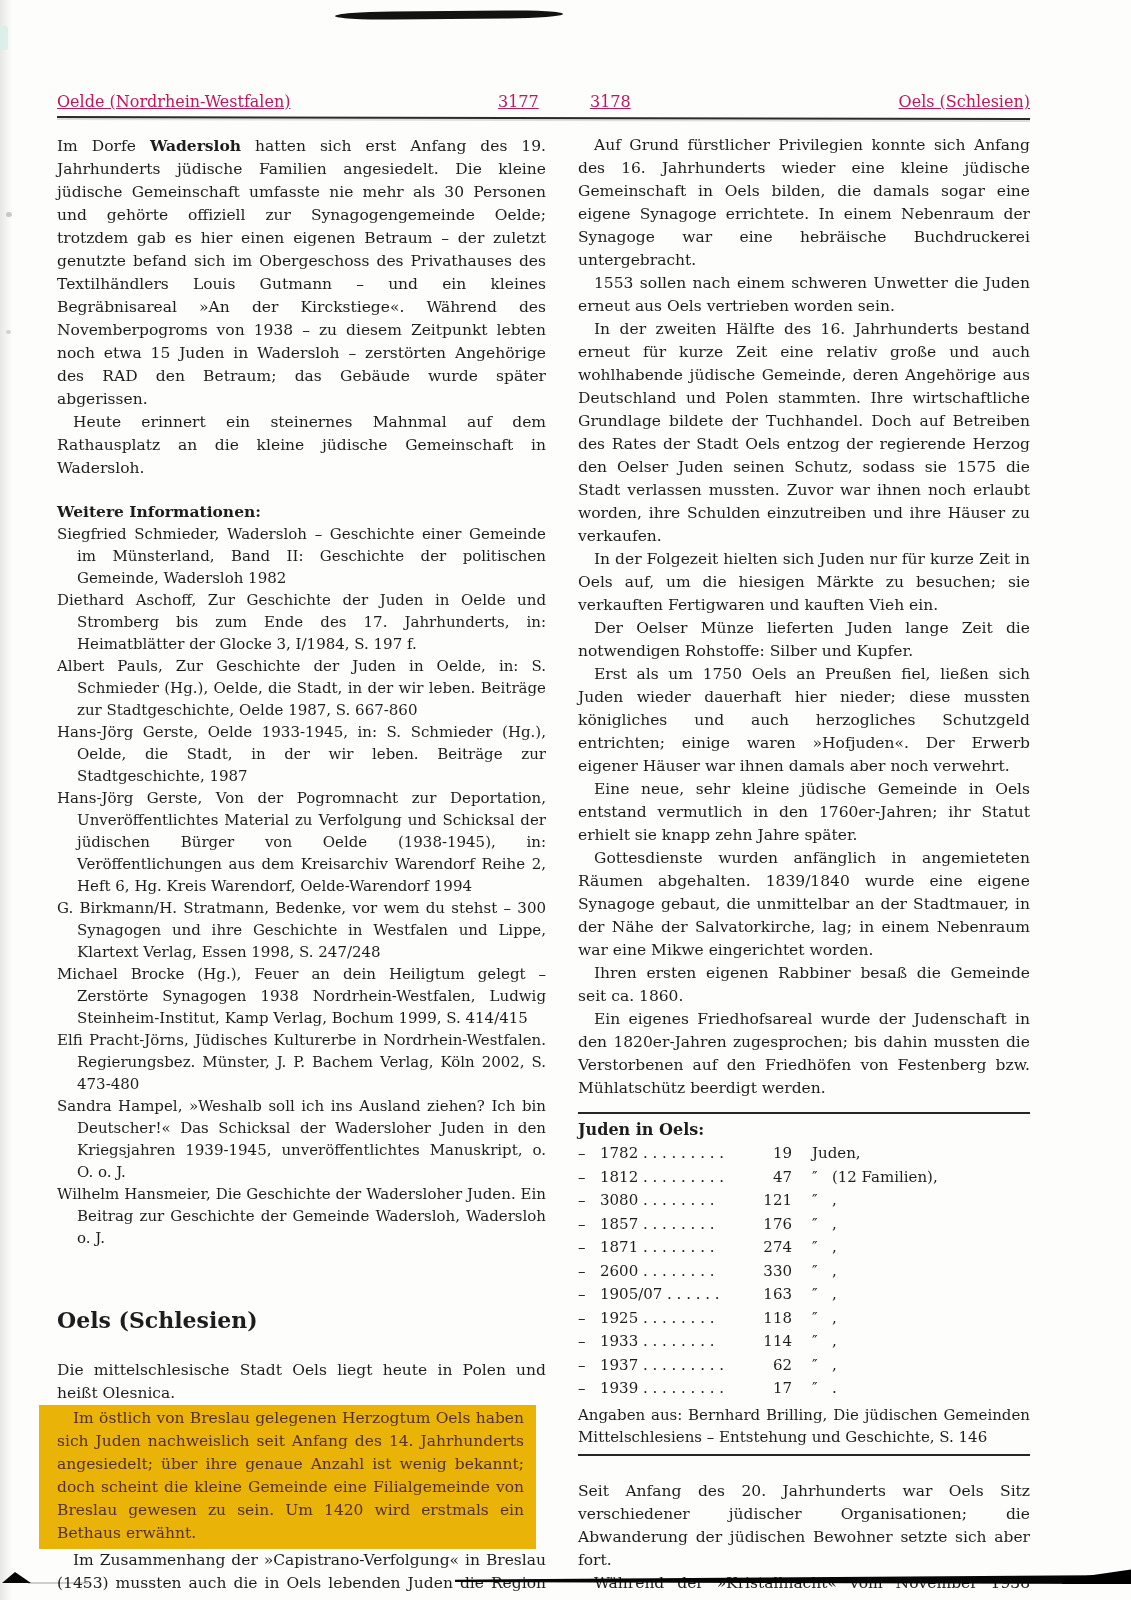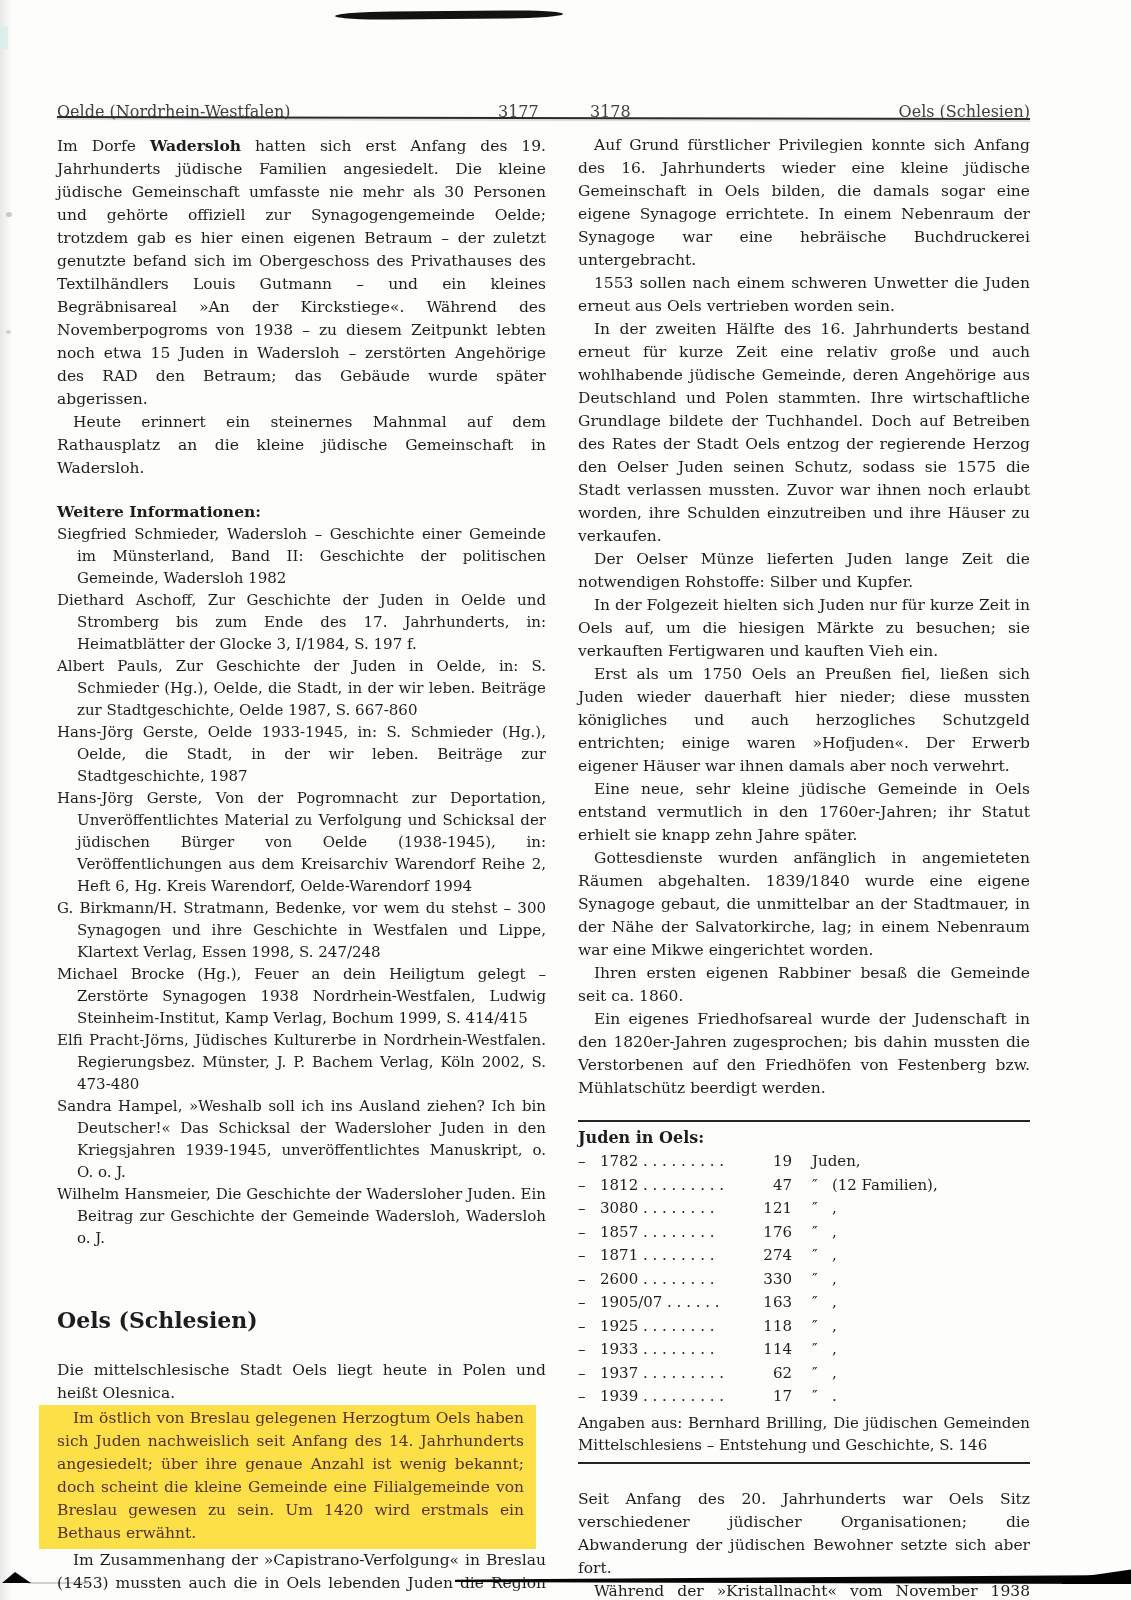--- a/index.html
+++ b/index.html
@@ -22,21 +22,21 @@
     border-radius:50% / 100%;transform:rotate(-.5deg);}
   .bottom-triangle{position:absolute;left:2px;top:1572px;width:0;height:0;
     border-left:13px solid transparent;border-right:16px solid transparent;border-bottom:11px solid #060606;}
   .bottom-faint{position:absolute;left:28px;top:1582px;width:60px;height:2px;background:rgba(0,0,0,.18);}
   .bottom-line{position:absolute;left:455px;top:1575px;width:676px;height:9px;background:#050505;
     clip-path:polygon(0 52%,100% 0,100% 100%,0 78%);}
   .bottom-corner{position:absolute;left:1062px;top:1568px;width:69px;height:16px;background:#000;
     clip-path:polygon(0 72%,100% 10%,100% 100%,0 100%);}
 
   
-  .runhead{position:absolute;top:102px;font-size:16px;line-height:20px;color:#404040;}
+  .runhead{position:absolute;top:92px;font-size:16px;line-height:20px;color:#be185d;text-decoration:underline;}
   .rh-left{left:57px;}
   .pn-left{left:498px;}
   .pn-right{left:590px;}
   .rh-right{right:101px;}
   .header-rule{position:absolute;left:57px;top:117px;width:973px;height:2px;background:#2b2b2b;
     transform:rotate(.12deg);box-shadow:0 2px 0 rgba(0,0,0,.12);}
 
   
   .col{position:absolute;top:134px;font-size:15.5px;line-height:23px;text-align:justify;}
   .col-left{left:57px;width:489px;}
@@ -44,25 +44,25 @@
   p{margin:0;}
   .indent{text-indent:16px;}
   .noindent{text-indent:0;}
   b,.bold{font-weight:bold;}
 
   .bib-heading{font-weight:bold;margin-top:20px;}
   .bib-entry{padding-left:20px;text-indent:-20px;font-size:15px;line-height:22px;}
 
   .section-heading{font-size:22px;line-height:26px;font-weight:bold;margin:58px 0 26px 0;
     font-family:"DejaVu Serif","Liberation Serif",serif;}
-  .highlight{background:#fde047;color:#533031;margin-left:-18px;margin-right:10px;
+  .highlight{background:#eab308;color:#533031;margin-left:-18px;margin-right:10px;
     padding:2px 12px 4px 18px;}
 
   
-  .stats{margin-top:20px;}
+  .stats{margin-top:12px;}
   .rule{height:2px;background:#262626;margin:0 0 4px 0;}
   .rule-bottom{margin-top:6px;}
   .stats-title{font-weight:bold;font-size:16px;line-height:24px;}
   .stat-row{display:grid;grid-template-columns:22px 148px 44px auto;font-size:15px;line-height:23.5px;text-align:left;}
   .stat-row .yeardots{white-space:pre;overflow:hidden;}
   .stat-row .val{text-align:right;}
   .stat-row .note{padding-left:20px;white-space:pre;}
   .source{font-size:15px;line-height:22px;margin-top:3px;}
   .after1{margin-top:24px;}
 </style>
@@ -119,23 +119,23 @@
   </div>
 
   <div class="col col-right">
 
       <p class="indent">Auf Grund fürstlicher Privilegien konnte sich Anfang des 16. Jahrhunderts wieder eine kleine jüdische Gemeinschaft in Oels bilden, die damals sogar eine eigene Synagoge errichtete. In einem Nebenraum der Synagoge war eine hebräische Buchdruckerei untergebracht.</p>
 
       <p class="indent">1553 sollen nach einem schweren Unwetter die Juden erneut aus Oels vertrieben worden sein.</p>
 
       <p class="indent">In der zweiten Hälfte des 16. Jahrhunderts bestand erneut für kurze Zeit eine relativ große und auch wohlhabende jüdische Gemeinde, deren Angehörige aus Deutschland und Polen stammten. Ihre wirtschaftliche Grundlage bildete der Tuchhandel. Doch auf Betreiben des Rates der Stadt Oels entzog der regierende Herzog den Oelser Juden seinen Schutz, sodass sie 1575 die Stadt verlassen mussten. Zuvor war ihnen noch erlaubt worden, ihre Schulden einzutreiben und ihre Häuser zu verkaufen.</p>
 
+      <p class="indent">In der Folgezeit hielten sich Juden nur für kurze Zeit in Oels auf, um die hiesigen Märkte zu besuchen; sie verkauften Fertigwaren und kauften Vieh ein.</p>
+
       <p class="indent">Der Oelser Münze lieferten Juden lange Zeit die notwendigen Rohstoffe: Silber und Kupfer.</p>
-
-      <p class="indent">In der Folgezeit hielten sich Juden nur für kurze Zeit in Oels auf, um die hiesigen Märkte zu besuchen; sie verkauften Fertigwaren und kauften Vieh ein.</p>
 
       <p class="indent">Erst als um 1750 Oels an Preußen fiel, ließen sich Juden wieder dauerhaft hier nieder; diese mussten königliches und auch herzogliches Schutzgeld entrichten; einige waren »Hofjuden«. Der Erwerb eigener Häuser war ihnen damals aber noch verwehrt.</p>
 
       <p class="indent">Eine neue, sehr kleine jüdische Gemeinde in Oels entstand vermutlich in den 1760er-Jahren; ihr Statut erhielt sie knapp zehn Jahre später.</p>
 
       <p class="indent">Gottesdienste wurden anfänglich in angemieteten Räumen abgehalten. 1839/1840 wurde eine eigene Synagoge gebaut, die unmittelbar an der Stadtmauer, in der Nähe der Salvatorkirche, lag; in einem Nebenraum war eine Mikwe eingerichtet worden.</p>
 
       <p class="indent">Ihren ersten eigenen Rabbiner besaß die Gemeinde seit ca. 1860.</p>
 
       <p class="indent">Ein eigenes Friedhofsareal wurde der Judenschaft in den 1820er-Jahren zugesprochen; bis dahin mussten die Verstorbenen auf den Friedhöfen von Festenberg bzw. Mühlatschütz beerdigt werden.</p>

